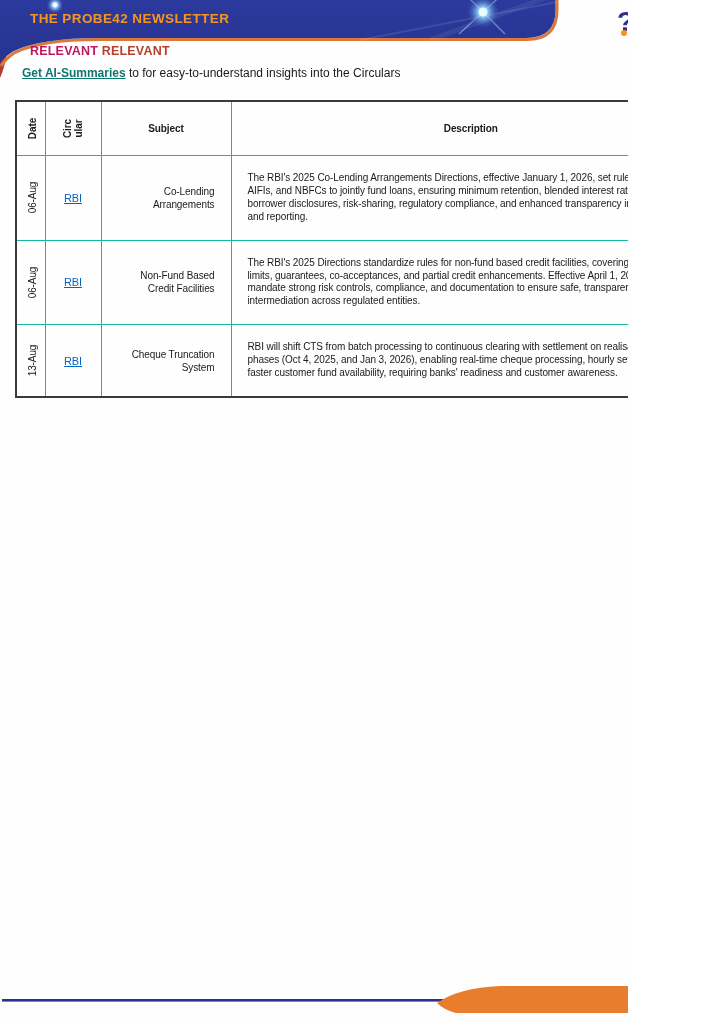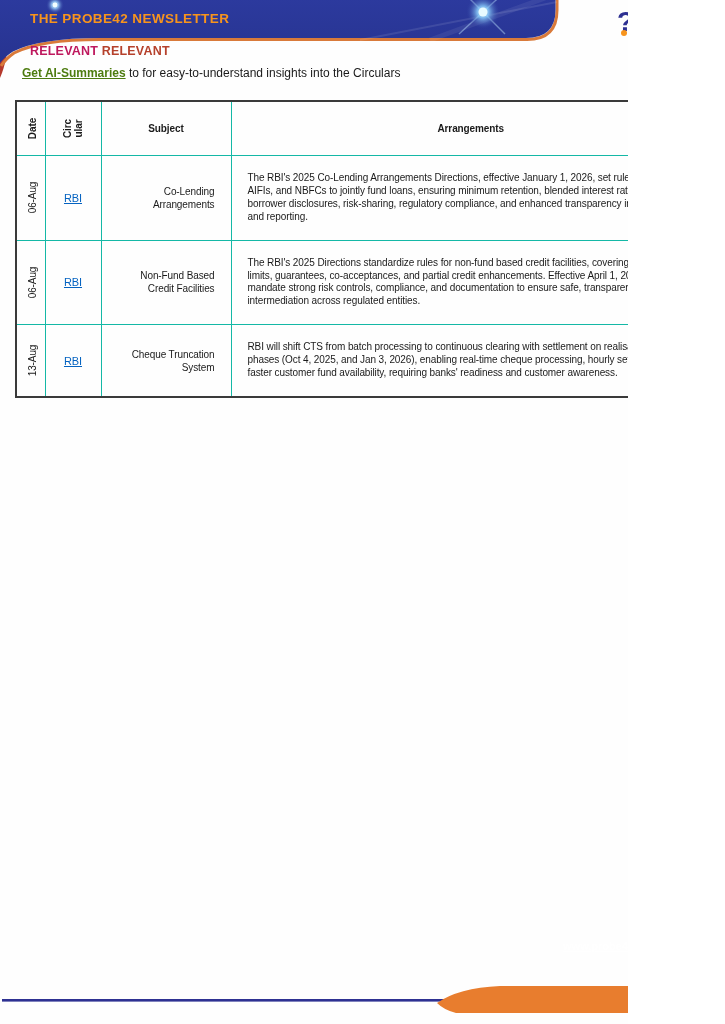--- a/index.html
+++ b/index.html
@@ -33,21 +33,21 @@
     position:absolute;left:30px;top:44px;z-index:3;
     font-size:12.5px;font-weight:bold;letter-spacing:.2px;
   }
   .section-title .p1{color:#be185d;}
   .section-title .p2{color:#b5412c;}
   .intro-line{
     position:absolute;left:22px;top:66px;z-index:3;
     font-size:12px;color:#1a1a1a;
   }
   .intro-line a{
-    color:#4d7c0f;font-weight:bold;text-decoration:underline;cursor:pointer;
+    color:#0f766e;font-weight:bold;text-decoration:underline;cursor:pointer;
   }
   
   .circulars-table{
     position:absolute;left:15px;top:100px;
     border-collapse:collapse;table-layout:fixed;width:695px;
     font-size:10px;color:#1a1a1a;letter-spacing:-0.1px;
   }
   .circulars-table td,.circulars-table th{
     border:1px solid #14b8a6;vertical-align:middle;padding:16px;
   }
@@ -156,21 +156,21 @@
         <div class="rotwrap">
               <span class="rot">Date</span>
             </div>
       </th>
       <th>
         <div class="rotwrap">
               <span class="rot-wrap2">Circular</span>
             </div>
       </th>
       <th>Subject</th>
-      <th>Arrangements</th>
+      <th>Description</th>
     </tr>
 
     <tr style="height:53px;">
       <td class="date-cell">
         <div class="rotwrap">
               <span class="rot">06-Aug</span>
             </div>
       </td>
       <td style="text-align:center;">
         <a class="rbi-link">RBI</a>

